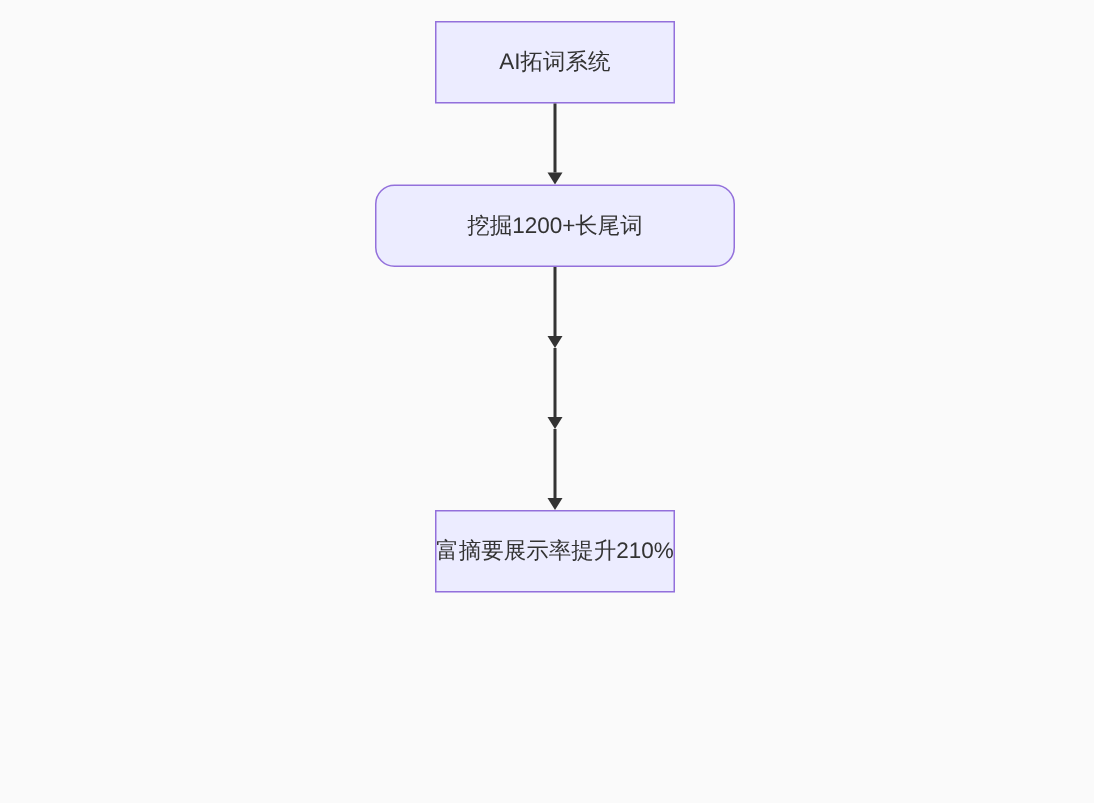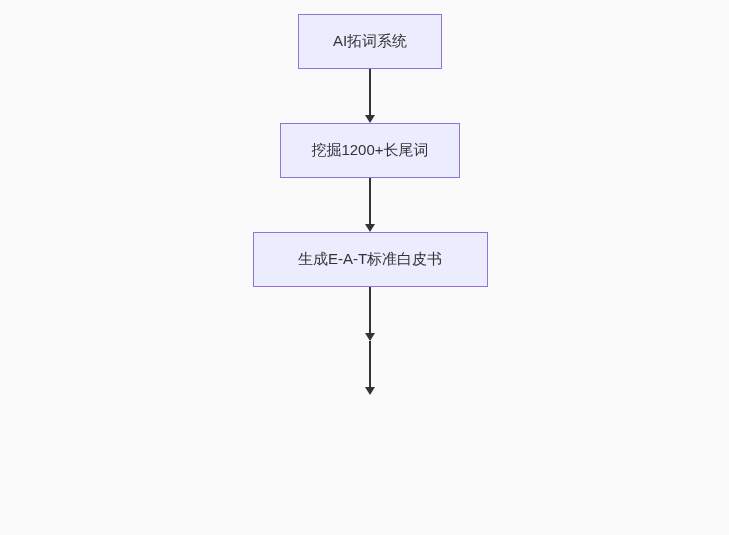--- a/index.html
+++ b/index.html
@@ -30,23 +30,23 @@
     border: 1px solid #9370db;
     color: #333333;
     font-size: 15px;
     display: flex;
     align-items: center;
     justify-content: center;
     text-align: center;
     white-space: nowrap;
     flex: 0 0 auto;
   }
-  .node:nth-of-type(1) { width: 144px; }
+  .node:nth-of-type(1) { width: 160px; }
   .node:nth-of-type(2) { width: 190px; }
-  .node:nth-of-type(3) { width: 180px; }
+  .node:nth-of-type(3) { width: 240px; border-radius: 13px; }
   .node:nth-of-type(4) { width: 215px; }
   .node:nth-of-type(5) { width: 235px; }
   .edge {
     display: flex;
     flex-direction: column;
     align-items: center;
     height: 54px;
     flex: 0 0 auto;
   }
   .edge-line {
@@ -78,29 +78,29 @@
 
   <div class="node">
     <span>挖掘1200+长尾词</span>
   </div>
 
   <div class="edge">
     <div class="edge-line"></div>
     <div class="edge-head"></div>
   </div>
 
-  <div class="node">
-    <span>生成E-A-T标准白皮书</span>
-  </div>
 
   <div class="edge">
     <div class="edge-line"></div>
     <div class="edge-head"></div>
   </div>
 
 
   <div class="edge">
     <div class="edge-line"></div>
     <div class="edge-head"></div>
   </div>
 
+  <div class="node">
+    <span>富摘要展示率提升210%</span>
+  </div>
 
 </div>
 
 </body></html>

